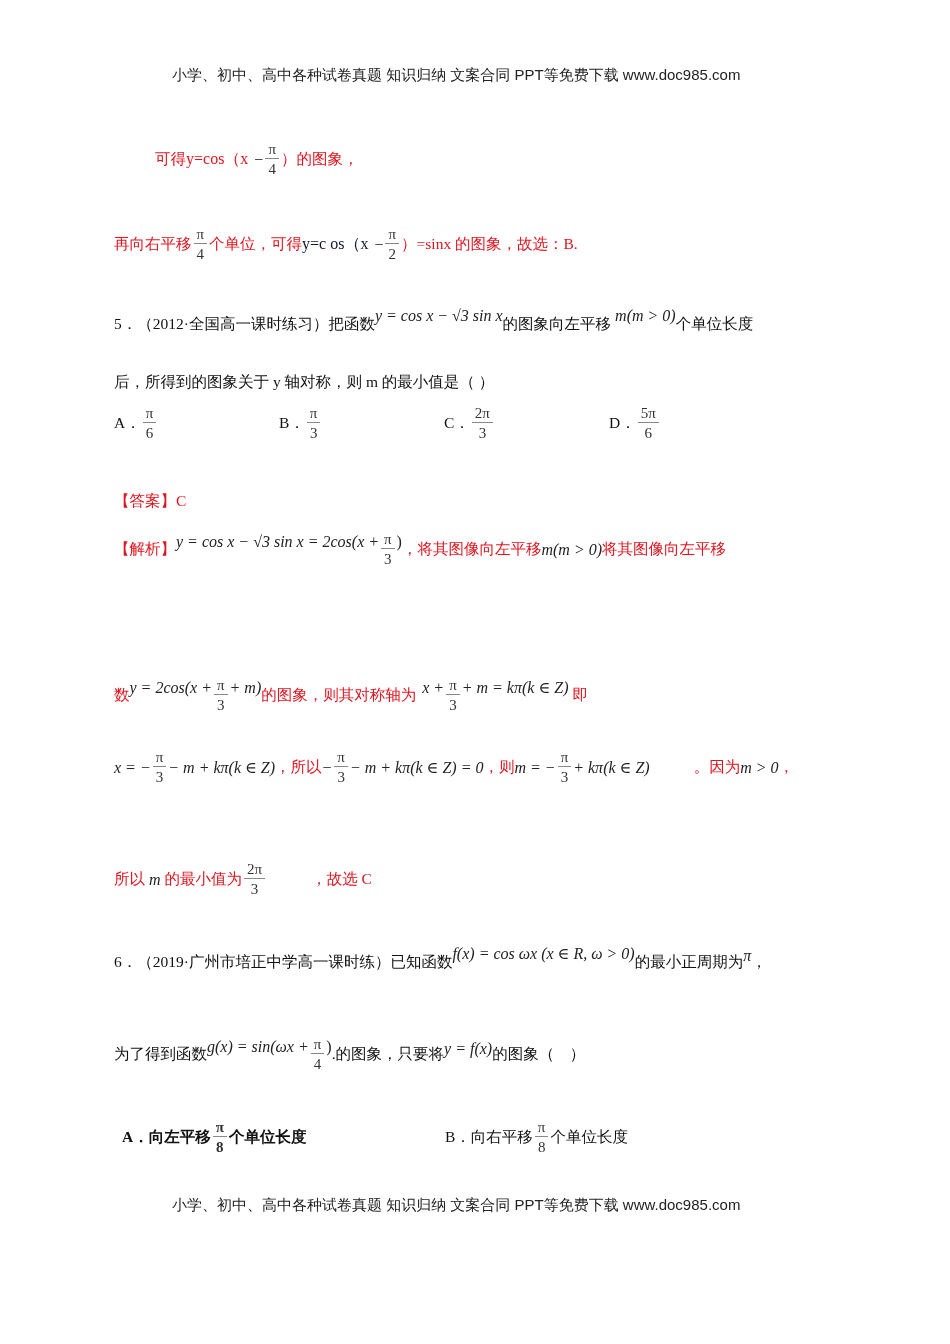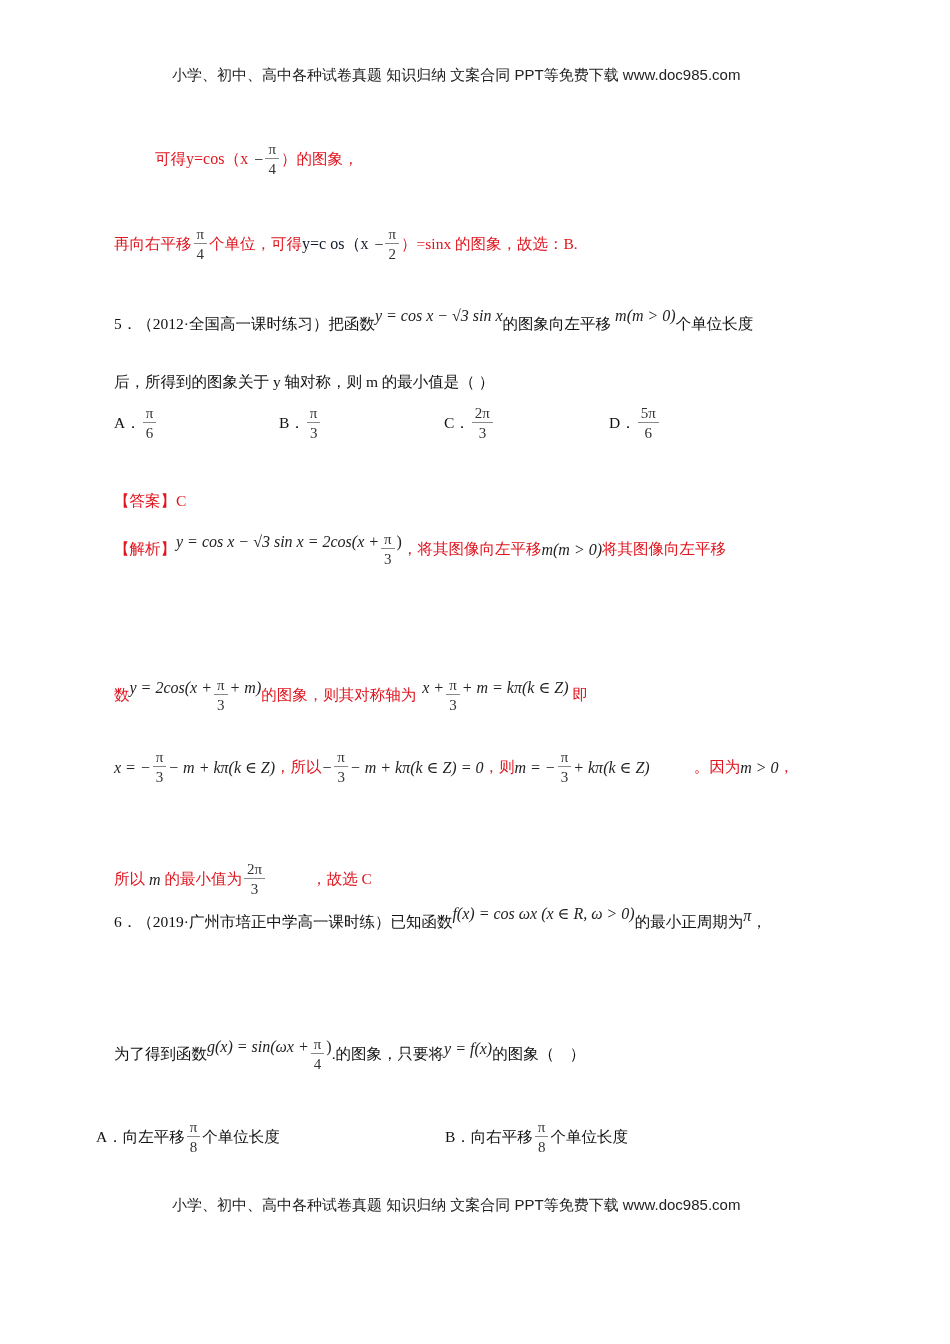--- a/index.html
+++ b/index.html
@@ -95,32 +95,32 @@
     </span><span class="math it" style="vertical-align:middle;">+ kπ(k ∈ Z)</span><span style="vertical-align:middle;padding-left:44px;">。因为</span><span class="math it" style="vertical-align:middle;">m &gt; 0</span><span style="vertical-align:middle;">，</span>
 </div>
 
 <div class="abs txt red" style="left:114px;top:860px;">
   <span style="vertical-align:middle;">所以</span><span class="math it" style="vertical-align:middle;margin:0 4px;">m</span><span style="vertical-align:middle;">的最小值为</span><span class="frac">
       <span class="n">2π</span>
       <span class="d">3</span>
     </span><span style="vertical-align:middle;margin-left:44px;">，故选 C</span>
 </div>
 
-<div class="abs txt" style="left:114px;top:912px;">
+<div class="abs txt" style="left:114px;top:952px;">
   <span>6．（2019·广州市培正中学高一课时练）已知函数</span><span class="math it" style="position:relative;top:-8px;">f(x) = cos ωx (x ∈ R, ω &gt; 0)</span><span>的最小正周期为</span><span class="math it" style="position:relative;top:-6px;">π</span><span>，</span>
 </div>
 
 <div class="abs txt" style="left:114px;top:1035px;">
   <span style="vertical-align:middle;">为了得到函数</span><span class="math it" style="vertical-align:middle;position:relative;top:-8px;">g(x) = sin(ωx +</span><span class="frac">
       <span class="n">π</span>
       <span class="d">4</span>
     </span><span class="math" style="vertical-align:middle;position:relative;top:-8px;">)</span><span style="vertical-align:middle;">.的图象，只要将</span><span class="math it" style="vertical-align:middle;position:relative;top:-6px;">y = f(x)</span><span style="vertical-align:middle;">的图象（　）</span>
 </div>
 
-<div class="abs txt" style="left:96px;top:1118px;">
+<div class="abs txt" style="left:122px;top:1118px;font-weight:bold;">
   <span style="vertical-align:middle;">A．向左平移</span><span class="frac">
       <span class="n">π</span>
       <span class="d">8</span>
     </span><span style="vertical-align:middle;">个单位长度</span>
 </div>
 <div class="abs txt" style="left:445px;top:1118px;">
   <span style="vertical-align:middle;">B．向右平移</span><span class="frac">
       <span class="n">π</span>
       <span class="d">8</span>
     </span><span style="vertical-align:middle;">个单位长度</span>

